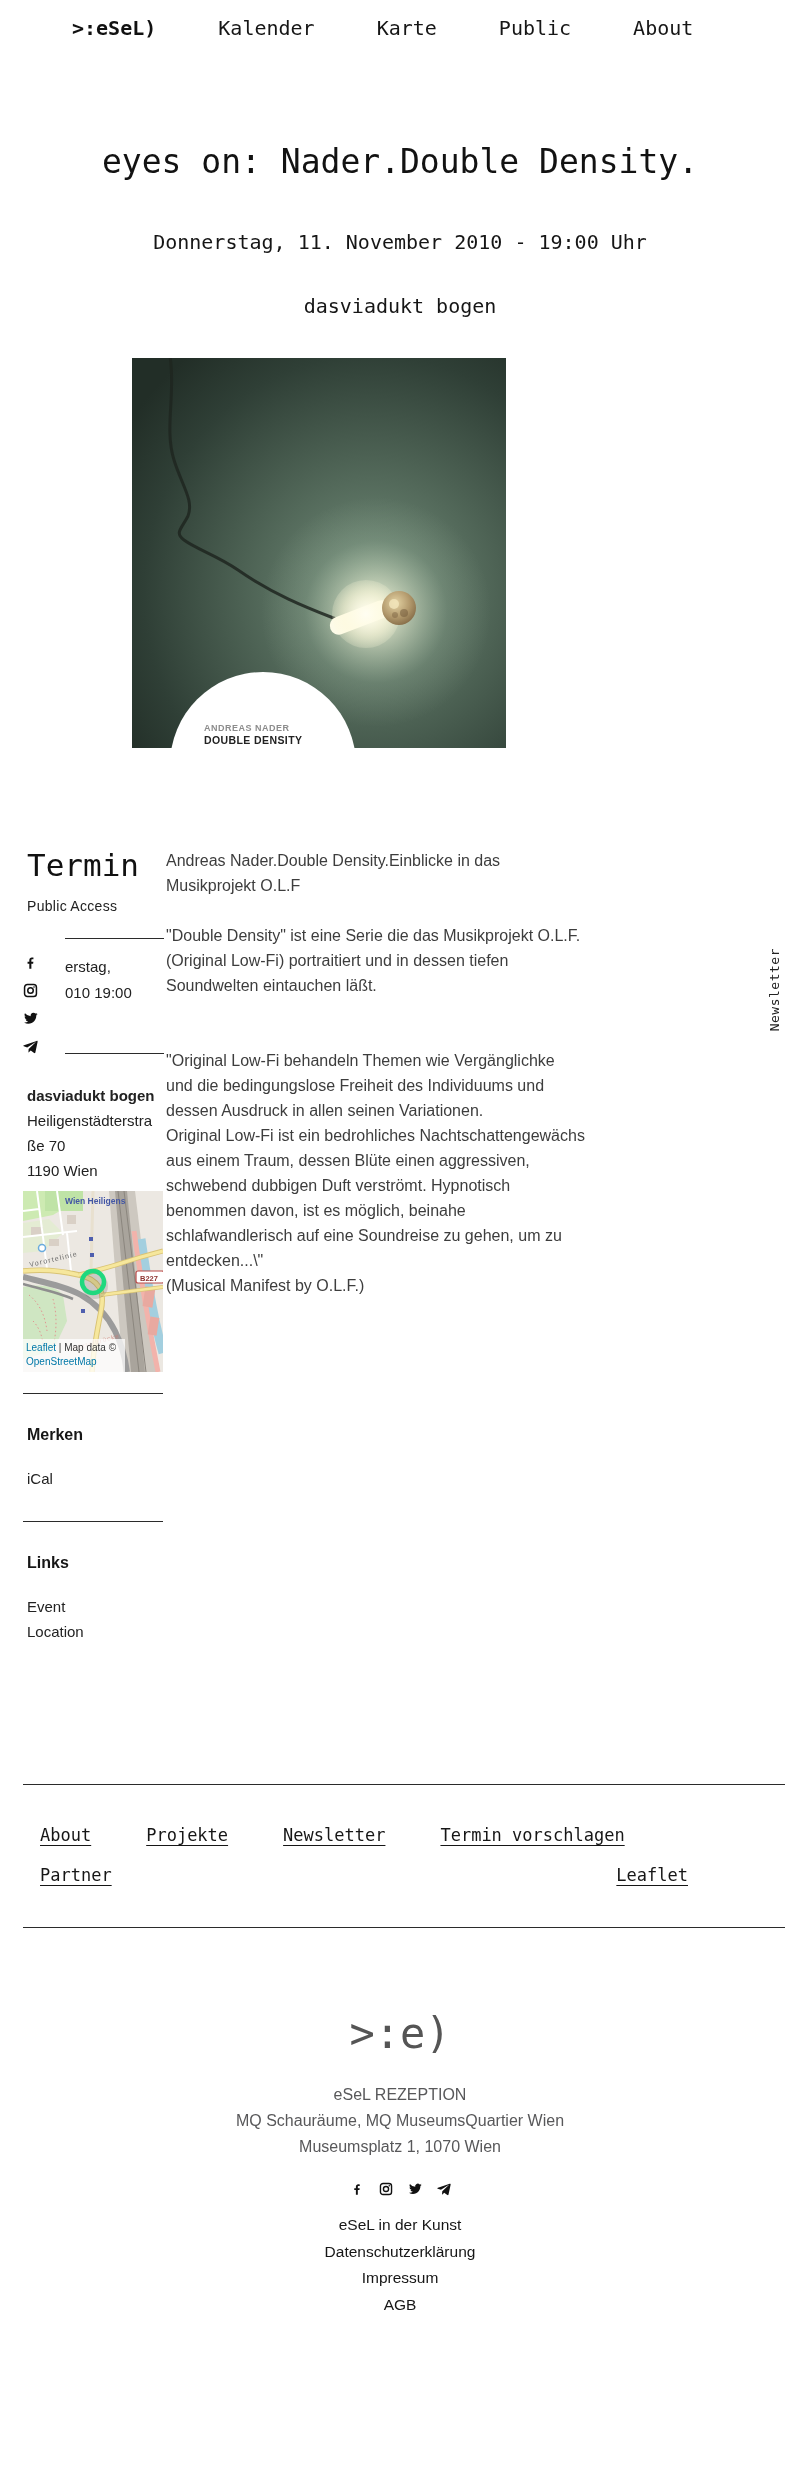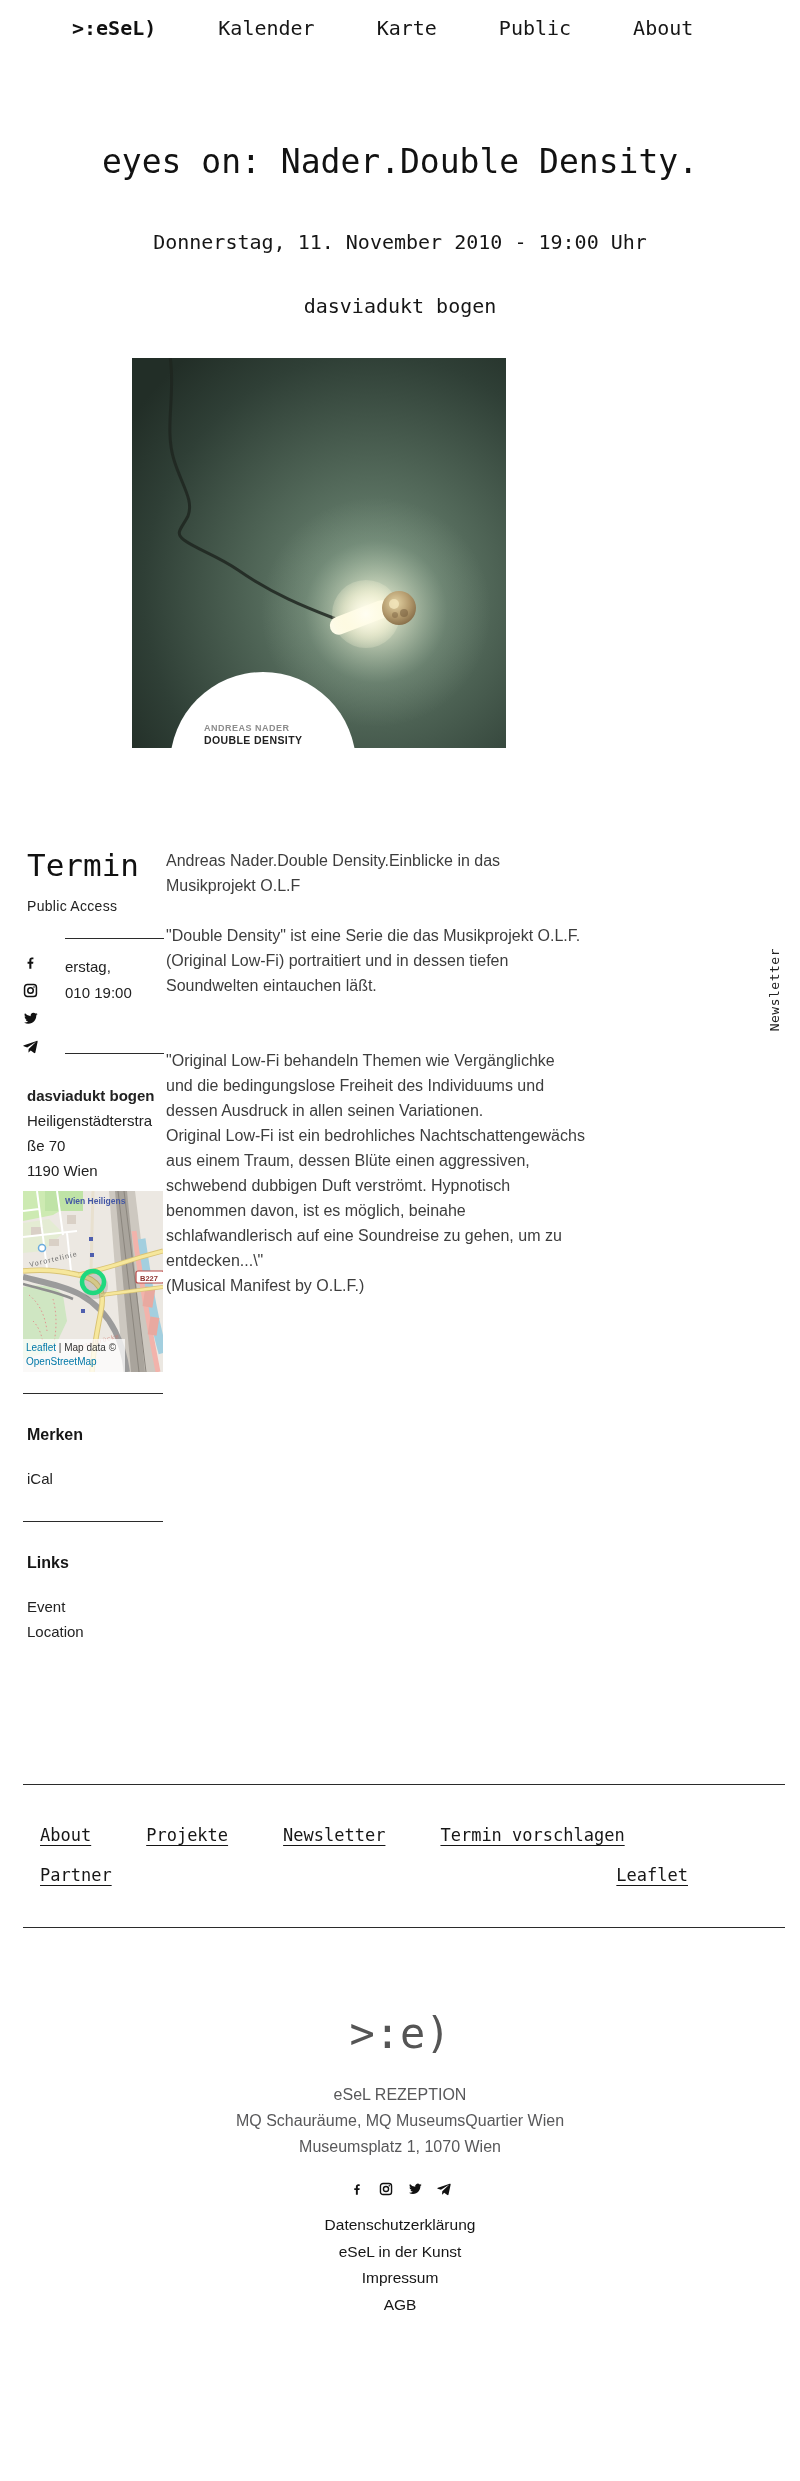--- a/index.html
+++ b/index.html
@@ -292,18 +292,18 @@
           <path d="M23.4 4.8c-.8.37-1.66.62-2.56.73a4.47 4.47 0 0 0 1.96-2.47 8.94 8.94 0 0 1-2.83 1.08 4.46 4.46 0 0 0-7.6 4.07A12.66 12.66 0 0 1 3.2 3.6a4.46 4.46 0 0 0 1.38 5.95 4.44 4.44 0 0 1-2.02-.56v.06a4.46 4.46 0 0 0 3.58 4.37 4.47 4.47 0 0 1-2.01.08 4.46 4.46 0 0 0 4.17 3.1A8.95 8.95 0 0 1 1.69 18.4a12.63 12.63 0 0 0 6.84 2.01c8.2 0 12.69-6.8 12.69-12.69l-.01-.58a9.07 9.07 0 0 0 2.19-2.34z"></path>
         </svg>
     </a>
     <a href="#" title="telegram">
       <svg width="14" height="14" viewBox="0 0 24 24" fill="currentColor">
           <path d="M9.04 15.91l-.39 5.49c.56 0 .8-.24 1.09-.53l2.62-2.5 5.43 3.98c1 .55 1.7.26 1.97-.92l3.57-16.73c.32-1.47-.53-2.04-1.5-1.68L1.6 10.02c-1.43.56-1.41 1.35-.25 1.71l5.37 1.68L19.2 5.55c.59-.39 1.13-.17.69.22L9.04 15.91z"></path>
         </svg>
     </a>
   </div>
   <div class="sf-links">
+    <a href="#">eSeL in der Kunst</a>
     <a href="#">Datenschutzerklärung</a>
-    <a href="#">eSeL in der Kunst</a>
     <a href="#">Impressum</a>
     <a href="#">AGB</a>
   </div>
 </footer>
 
 </body></html>

